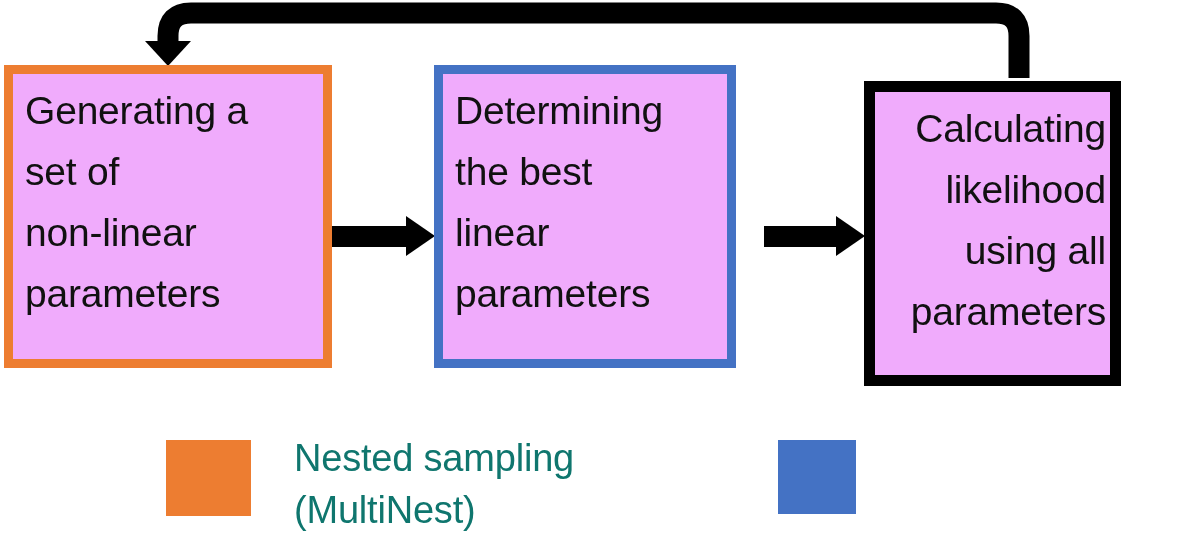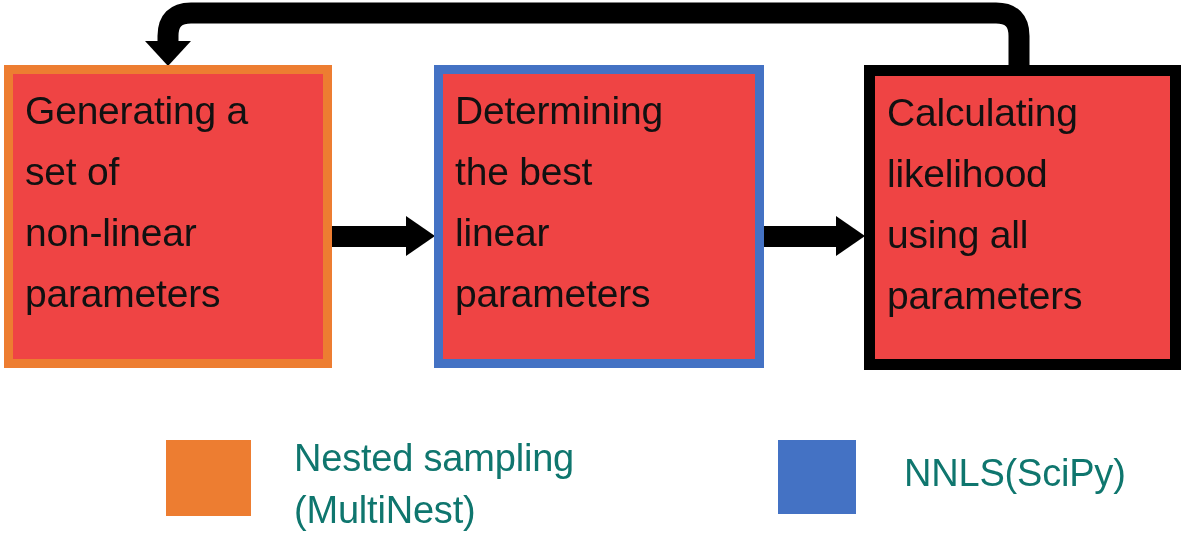--- a/index.html
+++ b/index.html
@@ -15,34 +15,35 @@
     width: 1200px;
     height: 539px;
     background: #ffffff;
     overflow: hidden;
   }
 
   
   .proc-box {
     position: absolute;
     box-sizing: border-box;
-    background: #ef4444;
+    background: #f0abfc;
     display: block;
   }
   #box-generating {
     left: 4px;  top: 65px;  width: 328px;  height: 303px;
     border: 9px solid #ED7D31;
   }
   #box-determining {
-    left: 434px; top: 65px; width: 330px; height: 303px;
+    left: 434px; top: 65px; width: 302px; height: 303px;
     border: 9px solid #4472C4;
   }
   #box-calculating {
-    left: 864px; top: 65px; width: 317px; height: 305px;
+    left: 864px; top: 81px; width: 257px; height: 305px;
     border: 11px solid #000000;
+    text-align: right;
   }
 
   .proc-text {
     position: absolute;
     left: 12px;
     top: 6px;
     right: 4px;
     font-size: 39px;
     line-height: 61px;
     color: #111111;
@@ -166,17 +167,16 @@
   </div>
 
   <div id="legend">
     <div class="legend-item" id="legend-item-nested">
       <span class="legend-swatch"></span>
       <span class="legend-label">Nested sampling
 (MultiNest)</span>
     </div>
     <div class="legend-item" id="legend-item-nnls">
       <span class="legend-swatch"></span>
-      <span class="legend-label">NNLS(SciPy)</span>
     </div>
   </div>
 
 </div>
 
 </body></html>

